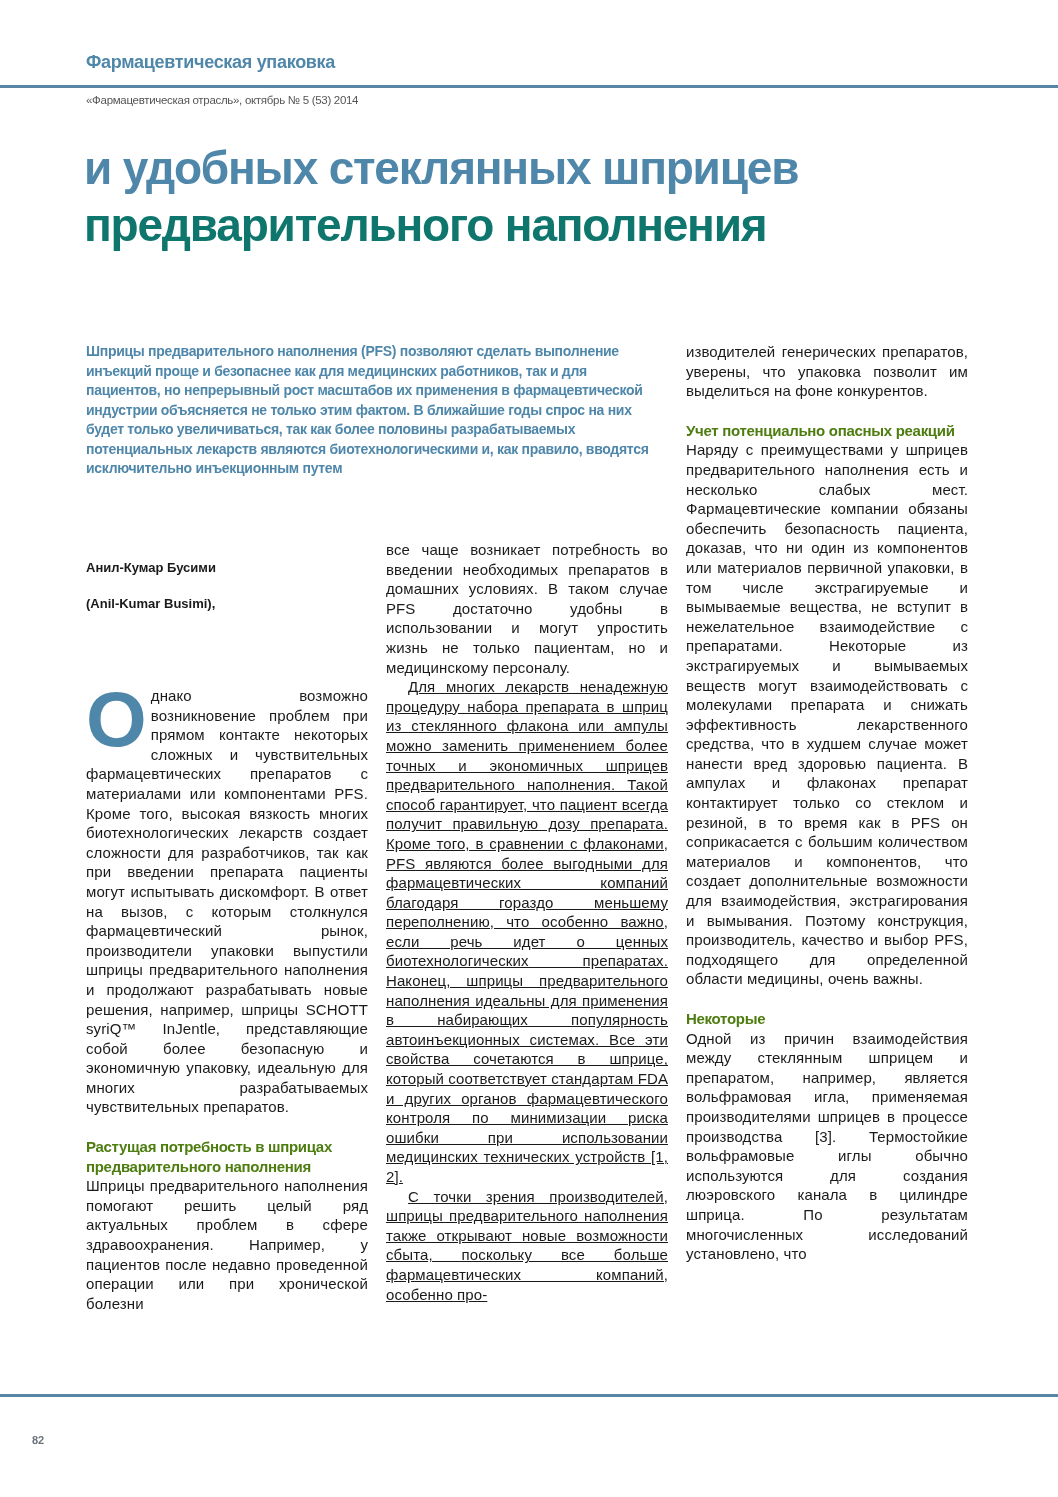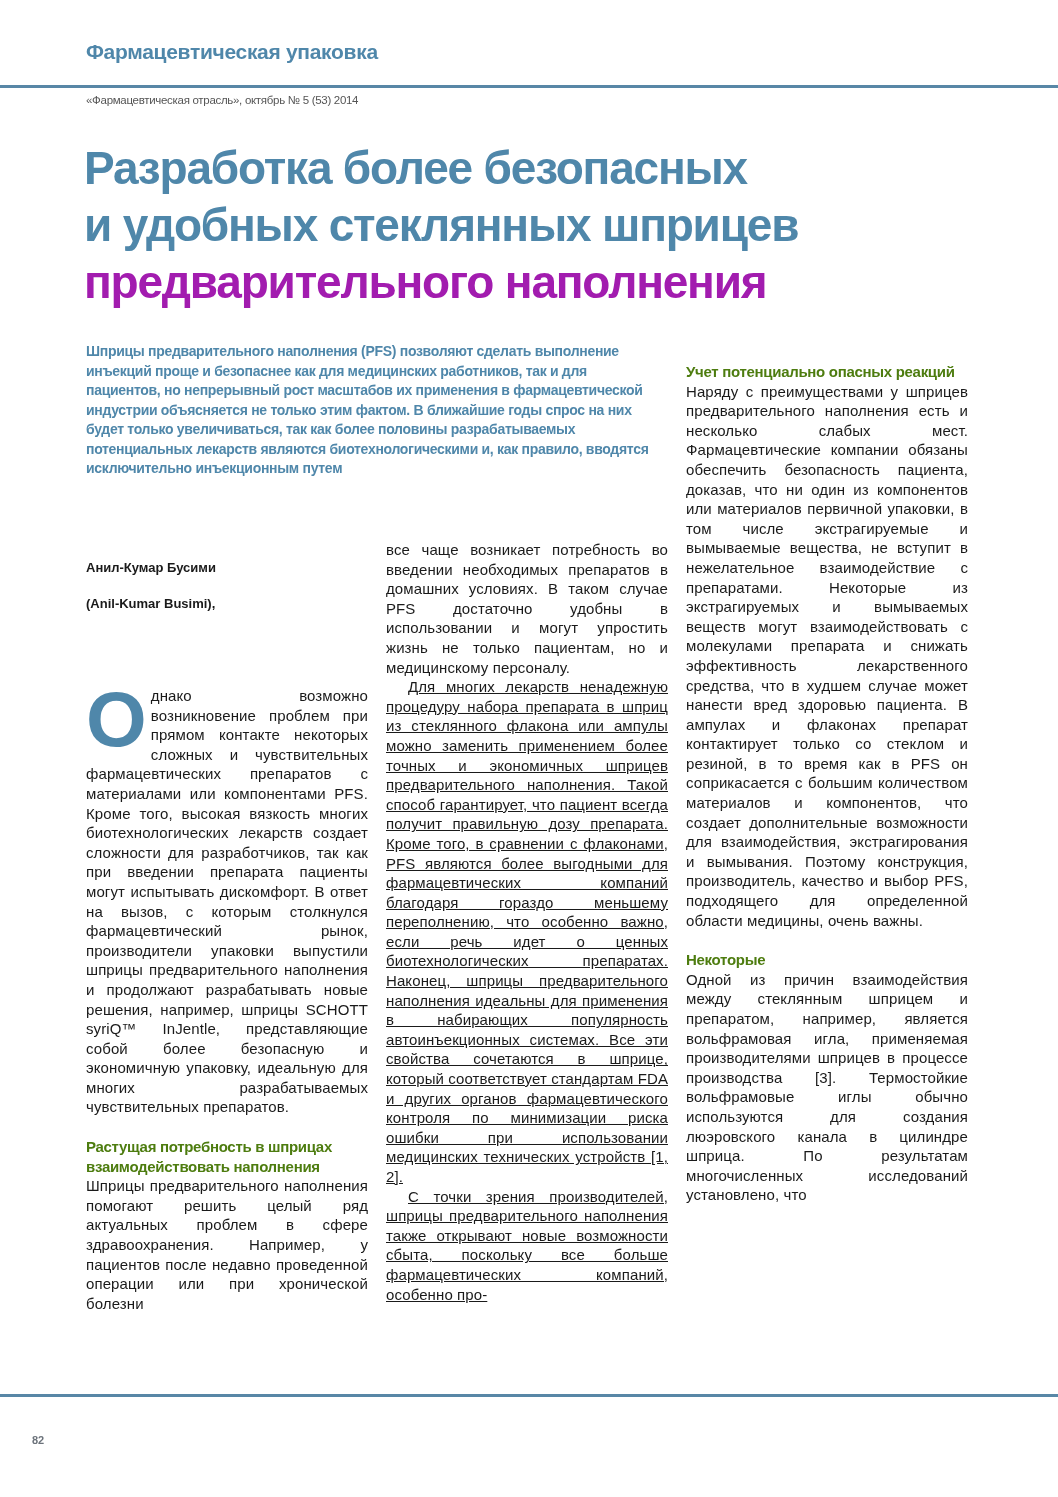--- a/index.html
+++ b/index.html
@@ -1,25 +1,25 @@
 <!DOCTYPE html>
 <html><head>
 <meta charset="utf-8">
 <style>
   html, body { margin: 0; padding: 0; background: #ffffff; }
   body { width: 1058px; height: 1497px; position: relative; overflow: hidden;
          font-family: "Liberation Sans", sans-serif; color: #1a1a1a; }
-  .section-label { position: absolute; left: 86px; top: 40px; font-size: 21px; font-weight: bold;
+  .section-label { position: absolute; left: 86px; top: 52px; font-size: 18px; font-weight: bold;
          color: #4f87aa; letter-spacing: -0.3px; }
   .rule-top { position: absolute; left: 0; top: 85px; width: 1058px; height: 3px; background: #5887a6; }
   .issue { position: absolute; left: 86px; top: 94px; font-size: 11.5px; color: #555; letter-spacing: -0.3px; }
   .title { position: absolute; left: 84px; top: 140px; width: 720px; font-size: 46px; font-weight: bold;
            line-height: 57px; letter-spacing: -1.2px; font-stretch: condensed; }
   .title .t-blue { color: #4f87aa; display: block; }
-  .title .t-gray { color: #a21caf; display: block; }
+  .title .t-gray { color: #0f766e; display: block; }
   .lead { position: absolute; left: 86px; top: 342px; width: 570px; font-size: 14px; font-weight: bold;
           line-height: 19.5px; color: #4f87aa; letter-spacing: -0.3px; }
   .col { position: absolute; width: 282px; font-size: 15px; line-height: 19.6px; text-align: justify;
          letter-spacing: 0.1px; }
   .col p { margin: 0; }
   .col .indent { text-indent: 22px; text-decoration: underline; }
   .col1 { left: 86px; top: 686px; }
   .col2 { left: 386px; top: 540px; }
   .col3 { left: 686px; top: 342px; }
   .byline { position: absolute; left: 86px; top: 542px; width: 282px; font-size: 13px; line-height: 19.5px; }
@@ -34,48 +34,48 @@
   .page-num { position: absolute; left: 32px; top: 1434px; font-size: 11px; font-weight: bold; color: #6c737b; }
 </style>
 </head>
 <body>
 
 <div class="section-label">Фармацевтическая упаковка</div>
 <div class="rule-top"></div>
 <div class="issue">«Фармацевтическая отрасль», октябрь № 5 (53) 2014</div>
 
 <div class="title">
-  <span class="t-blue">Разработка более безопасных</span>
   <span class="t-blue">и удобных стеклянных шприцев</span>
   <span class="t-gray">предварительного наполнения</span>
 </div>
 
 <div class="lead">Шприцы предварительного наполнения (PFS) позволяют сделать выполнение инъекций проще и безопаснее как для медицинских работников, так и для пациентов, но непрерывный рост масштабов их применения в фармацевтической индустрии объясняется не только этим фактом. В ближайшие годы спрос на них будет только увеличиваться, так как более половины разрабатываемых потенциальных лекарств являются биотехнологическими и, как правило, вводятся исключительно инъекционным путем</div>
 
 <div class="byline">
   <span class="name">Анил-Кумар Бусими</span>
   <span class="name">(Anil-Kumar Busimi),</span>
 </div>
 
 <div class="col col1">
   <p>
     <span class="dropcap">О</span><span>днако возможно возникновение проблем при прямом контакте некоторых сложных и чувствительных фармацевтических препаратов с материалами или компонентами PFS. Кроме того, высокая вязкость многих биотехнологических лекарств создает сложности для разработчиков, так как при введении препарата пациенты могут испытывать дискомфорт. В ответ на вызов, с которым столкнулся фармацевтический рынок, производители упаковки выпустили шприцы предварительного наполнения и продолжают разрабатывать новые решения, например, шприцы SCHOTT syriQ™ InJentle, представляющие собой более безопасную и экономичную упаковку, идеальную для многих разрабатываемых чувствительных препаратов.</span>
   </p>
   <div class="gap"></div>
-  <div class="subhead">Растущая потребность в шприцах взаимодействовать наполнения</div>
+  <div class="subhead">Растущая потребность в шприцах предварительного наполнения</div>
   <p>Шприцы предварительного наполнения помогают решить целый ряд актуальных проблем в сфере здравоохранения. Например, у пациентов после недавно проведенной операции или при хронической болезни</p>
 </div>
 
 <div class="col col2">
   <p>все чаще возникает потребность во введении необходимых препаратов в домашних условиях. В таком случае PFS достаточно удобны в использовании и могут упростить жизнь не только пациентам, но и медицинскому персоналу.</p>
   <p class="indent">Для многих лекарств ненадежную процедуру набора препарата в шприц из стеклянного флакона или ампулы можно заменить применением более точных и экономичных шприцев предварительного наполнения. Такой способ гарантирует, что пациент всегда получит правильную дозу препарата. Кроме того, в сравнении с флаконами, PFS являются более выгодными для фармацевтических компаний благодаря гораздо меньшему переполнению, что особенно важно, если речь идет о ценных биотехнологических препаратах. Наконец, шприцы предварительного наполнения идеальны для применения в набирающих популярность автоинъекционных системах. Все эти свойства сочетаются в шприце, который соответствует стандартам FDA и других органов фармацевтического контроля по минимизации риска ошибки при использовании медицинских технических устройств [1, 2].</p>
   <p class="indent">С точки зрения производителей, шприцы предварительного наполнения также открывают новые возможности сбыта, поскольку все больше фармацевтических компаний, особенно про-</p>
 </div>
 
 <div class="col col3">
+  <p>изводителей генерических препаратов, уверены, что упаковка позволит им выделиться на фоне конкурентов.</p>
   <div class="gap"></div>
   <div class="subhead">Учет потенциально опасных реакций</div>
   <p>Наряду с преимуществами у шприцев предварительного наполнения есть и несколько слабых мест. Фармацевтические компании обязаны обеспечить безопасность пациента, доказав, что ни один из компонентов или материалов первичной упаковки, в том числе экстрагируемые и вымываемые вещества, не вступит в нежелательное взаимодействие с препаратами. Некоторые из экстрагируемых и вымываемых веществ могут взаимодействовать с молекулами препарата и снижать эффективность лекарственного средства, что в худшем случае может нанести вред здоровью пациента. В ампулах и флаконах препарат контактирует только со стеклом и резиной, в то время как в PFS он соприкасается с большим количеством материалов и компонентов, что создает дополнительные возможности для взаимодействия, экстрагирования и вымывания. Поэтому конструкция, производитель, качество и выбор PFS, подходящего для определенной области медицины, очень важны.</p>
   <div class="gap"></div>
   <div class="subhead">Некоторые</div>
   <p>Одной из причин взаимодействия между стеклянным шприцем и препаратом, например, является вольфрамовая игла, применяемая производителями шприцев в процессе производства [3]. Термостойкие вольфрамовые иглы обычно используются для создания люэровского канала в цилиндре шприца. По результатам многочисленных исследований установлено, что</p>
 </div>
 
 <div class="rule-bottom"></div>
 <div class="page-num">82</div>

